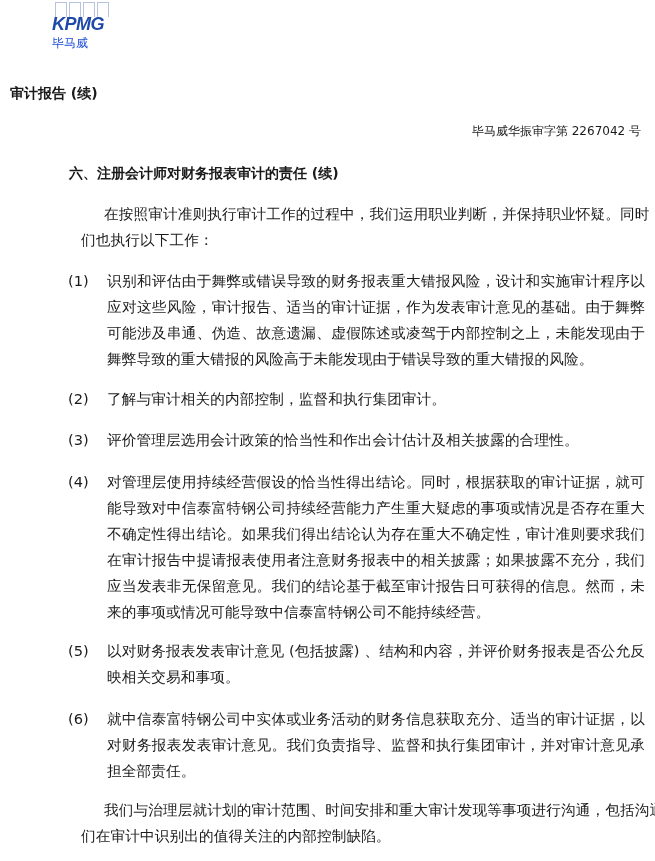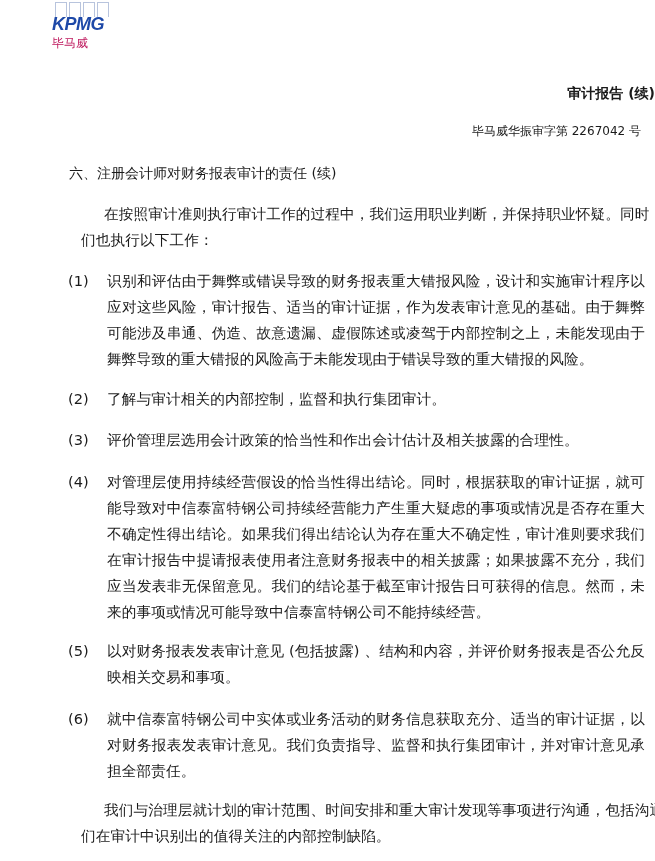--- a/index.html
+++ b/index.html
@@ -47,47 +47,47 @@
       font-size: 18px;
       letter-spacing: -0.5px;
       color: #1e49a8;
       line-height: 1;
     }
     .logo-cn {
       position: absolute;
       left: 0;
       top: 35px;
       font-size: 12px;
-      color: #be185d;
+      color: #1d4ed8;
       line-height: 1;
     }
     .title {
       position: absolute;
       left: 0;
       width: 655px;
       top: 84px;
-      text-align: right;
+      text-align: left;
       font-weight: bold;
       font-size: 14px;
       line-height: 18px;
-      padding-left: 2px;
+      padding-left: 10px;
       box-sizing: border-box;
     }
     .ref-no {
       position: absolute;
       right: 14px;
       top: 123px;
       font-size: 12px;
       line-height: 16px;
     }
     .section-heading {
       position: absolute;
       left: 69px;
       top: 164px;
-      font-weight: normal;
+      font-weight: bold;
       font-size: 14px;
       line-height: 18px;
     }
     .para {
       position: absolute;
       left: 47px;
       width: 598px;
       font-size: 14.6px;
       line-height: 26px;
       text-indent: 23px;

